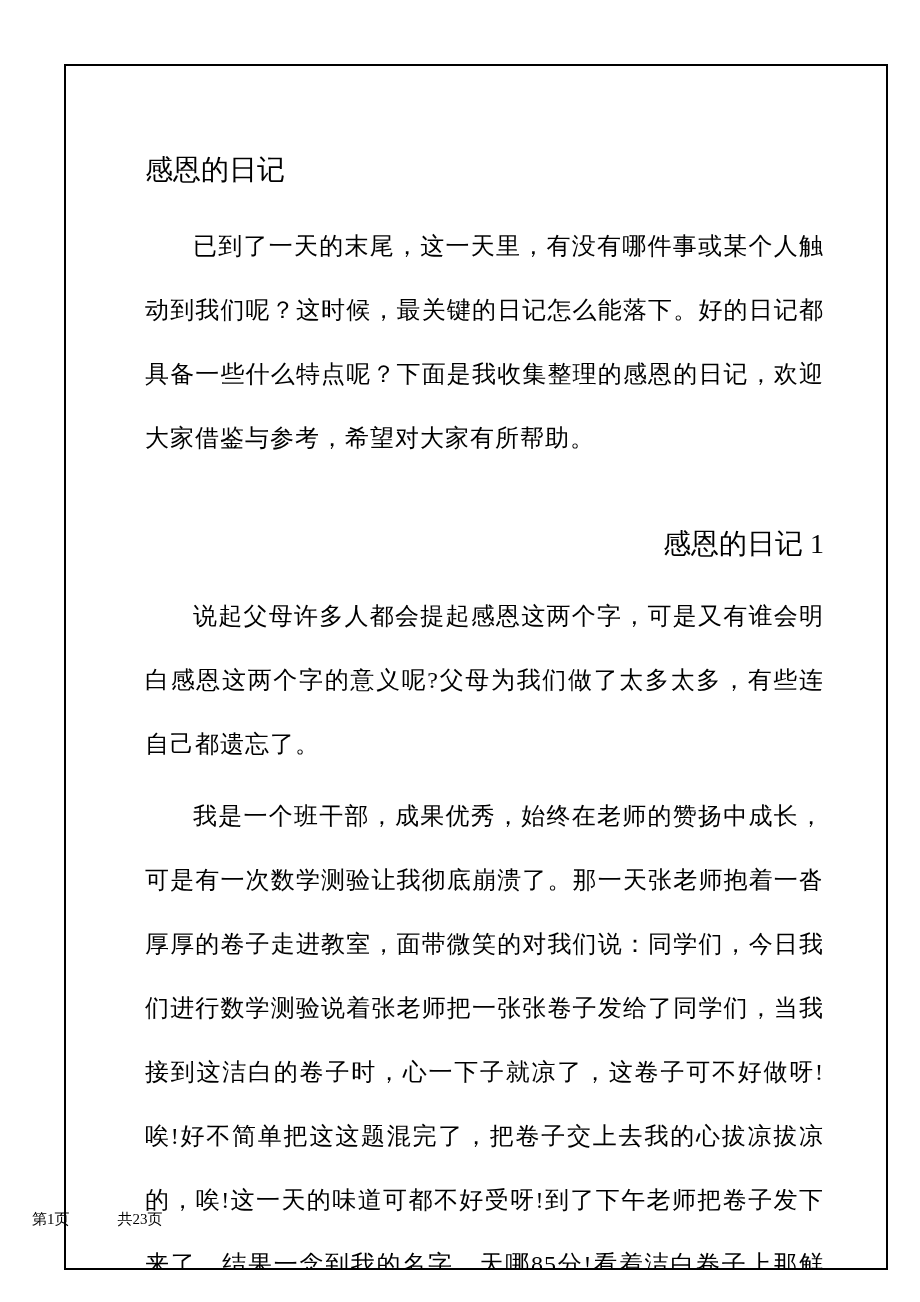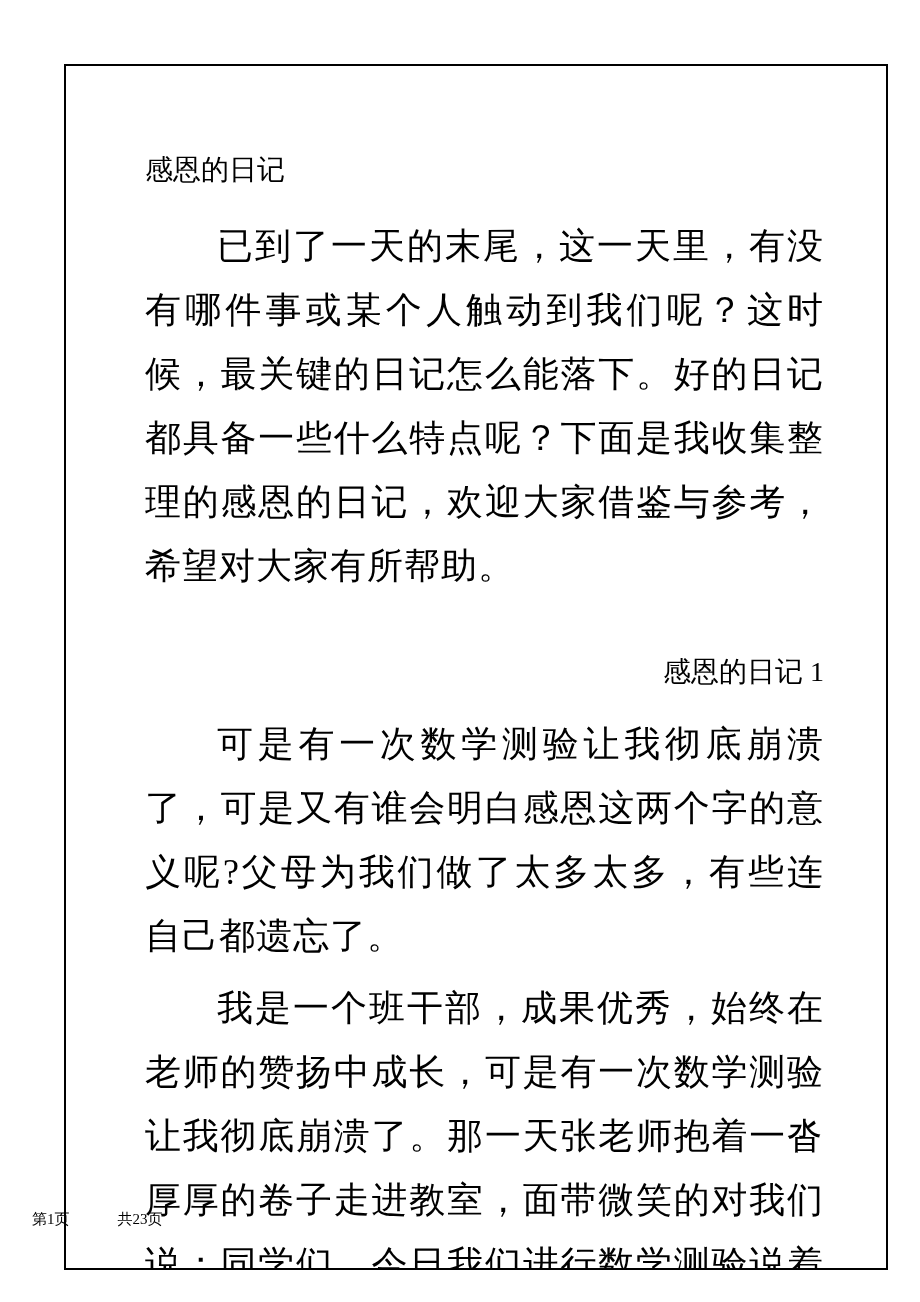--- a/index.html
+++ b/index.html
@@ -40,21 +40,21 @@
 
     .doc-title {
       font-size: 28px;
       font-weight: normal;
       line-height: 64px;
       margin-bottom: 12px;
       text-align: left;
     }
 
     .paragraph {
-      font-size: 36px;
+      font-size: 24px;
       line-height: 64px;
       text-align: justify;
       text-indent: 2em;
       letter-spacing: 1px;
     }
 
     .section-heading {
       font-size: 28px;
       font-weight: normal;
       line-height: 64px;
@@ -86,21 +86,21 @@
   <div class="page-border"></div>
 
   <div class="content">
 
     <h1 class="doc-title">感恩的日记</h1>
 
     <p class="paragraph">已到了一天的末尾，这一天里，有没有哪件事或某个人触动到我们呢？这时候，最关键的日记怎么能落下。好的日记都具备一些什么特点呢？下面是我收集整理的感恩的日记，欢迎大家借鉴与参考，希望对大家有所帮助。</p>
 
     <h2 class="section-heading">感恩的日记 1</h2>
 
-    <p class="paragraph">可是有一次数学测验让我彻底崩溃了，可是又有谁会明白感恩这两个字的意义呢?父母为我们做了太多太多，有些连自己都遗忘了。</p>
+    <p class="paragraph">说起父母许多人都会提起感恩这两个字，可是又有谁会明白感恩这两个字的意义呢?父母为我们做了太多太多，有些连自己都遗忘了。</p>
 
     <p class="paragraph">我是一个班干部，成果优秀，始终在老师的赞扬中成长，可是有一次数学测验让我彻底崩溃了。那一天张老师抱着一沓厚厚的卷子走进教室，面带微笑的对我们说：同学们，今日我们进行数学测验说着张老师把一张张卷子发给了同学们，当我接到这洁白的卷子时，心一下子就凉了，这卷子可不好做呀!唉!好不简单把这这题混完了，把卷子交上去我的心拔凉拔凉的，唉!这一天的味道可都不好受呀!到了下午老师把卷子发下来了，结果一念到我的名字，天哪85分!看着洁白卷子上那鲜红又刺眼的85，啊!在拿到卷子时我没太让自己难过。当</p>
 
   </div>
 
   <div class="page-footer">
     <span>第1页</span><span class="sep"></span><span>共23页</span>
   </div>
 
 </div>

